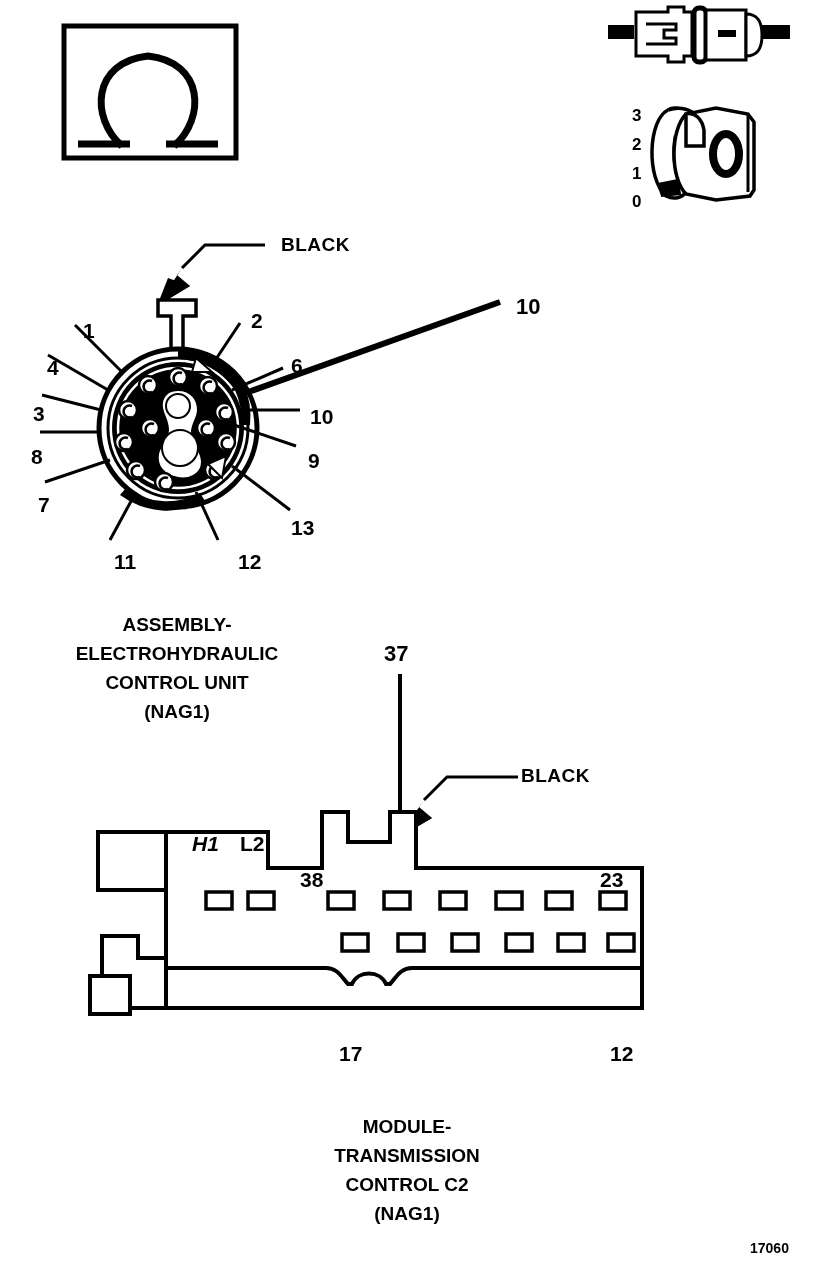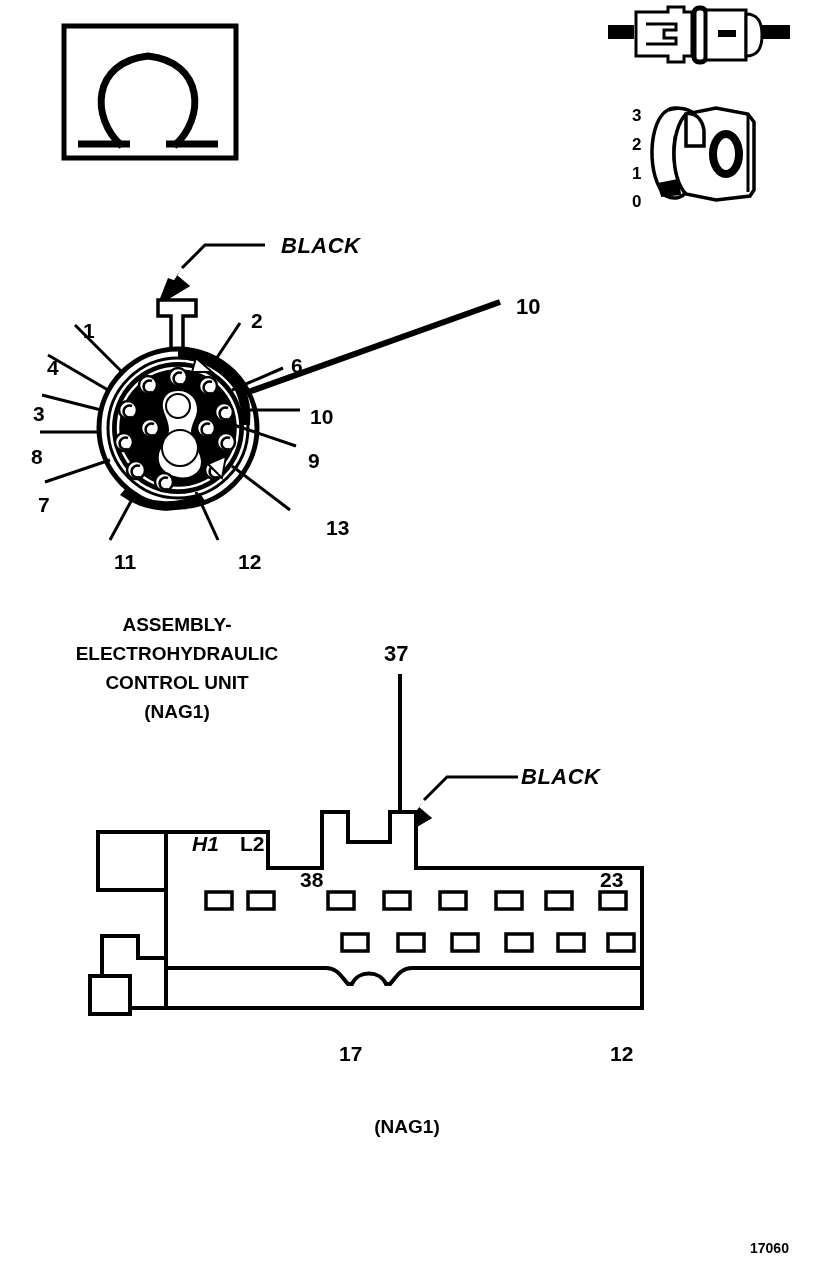--- a/index.html
+++ b/index.html
@@ -25,21 +25,21 @@
   .lbl {
     position: absolute;
     font-family: "Liberation Sans", sans-serif;
     font-weight: bold;
     color: #000;
     white-space: nowrap;
     line-height: 1;
   }
   .lbl-pin   { font-size: 21px; }
   .lbl-pin-b { font-size: 22px; font-weight: bold; }
-  .lbl-black { font-size: 22px; letter-spacing: 0.5px; font-style: italic; }
+  .lbl-black { font-size: 19px; letter-spacing: 0.5px; }
   .lbl-key   { font-size: 17px; }
   .lbl-fig   { font-size: 14px; letter-spacing: 0px; }
 
   .caption {
     position: absolute;
     text-align: center;
     font-weight: bold;
     font-size: 19px;
     line-height: 29px;
     width: 100%;
@@ -189,21 +189,21 @@
   </div>
 
   <span class="lbl lbl-black" style="left:281px; top:235px;">BLACK</span>
   <span class="lbl lbl-pin" style="left:83px;  top:320px;">1</span>
   <span class="lbl lbl-pin" style="left:47px;  top:357px;">4</span>
   <span class="lbl lbl-pin" style="left:33px;  top:403px;">3</span>
   <span class="lbl lbl-pin" style="left:31px;  top:446px;">8</span>
   <span class="lbl lbl-pin" style="left:38px;  top:494px;">7</span>
   <span class="lbl lbl-pin" style="left:114px; top:551px;">11</span>
   <span class="lbl lbl-pin" style="left:238px; top:551px;">12</span>
-  <span class="lbl lbl-pin" style="left:291px; top:517px;margin-left:35px;">13</span>
+  <span class="lbl lbl-pin" style="left:291px; top:517px;">13</span>
   <span class="lbl lbl-pin" style="left:308px; top:450px;">9</span>
   <span class="lbl lbl-pin" style="left:310px; top:406px;">10</span>
   <span class="lbl lbl-pin" style="left:291px; top:355px;">6</span>
   <span class="lbl lbl-pin" style="left:251px; top:310px;">2</span>
   <span class="lbl lbl-pin-b" style="left:516px; top:296px;">10</span>
 
   <div class="caption" style="left:-230px; top:610px;">
     <div>ASSEMBLY-</div>
     <div>ELECTROHYDRAULIC</div>
     <div>CONTROL UNIT</div>
@@ -282,18 +282,21 @@
   <span class="lbl lbl-pin-b" style="left:384px; top:643px;">37</span>
   <span class="lbl lbl-black" style="left:521px; top:766px;">BLACK</span>
   <span class="lbl lbl-pin" style="left:192px; top:833px;font-style:italic;">H1</span>
   <span class="lbl lbl-pin" style="left:240px; top:833px;">L2</span>
   <span class="lbl lbl-pin" style="left:300px; top:869px;text-align:center;">38</span>
   <span class="lbl lbl-pin" style="left:600px; top:869px;">23</span>
   <span class="lbl lbl-pin" style="left:339px; top:1043px;">17</span>
   <span class="lbl lbl-pin" style="left:610px; top:1043px;">12</span>
 
   <div class="caption" style="left:0px; top:1112px;">
+    <div>MODULE-</div>
+    <div>TRANSMISSION</div>
+    <div>CONTROL C2</div>
     <div>(NAG1)</div>
   </div>
 
   <span class="lbl lbl-fig" style="left:750px; top:1241px;text-align:right;">17060</span>
 
 </div>
 
 </body></html>

